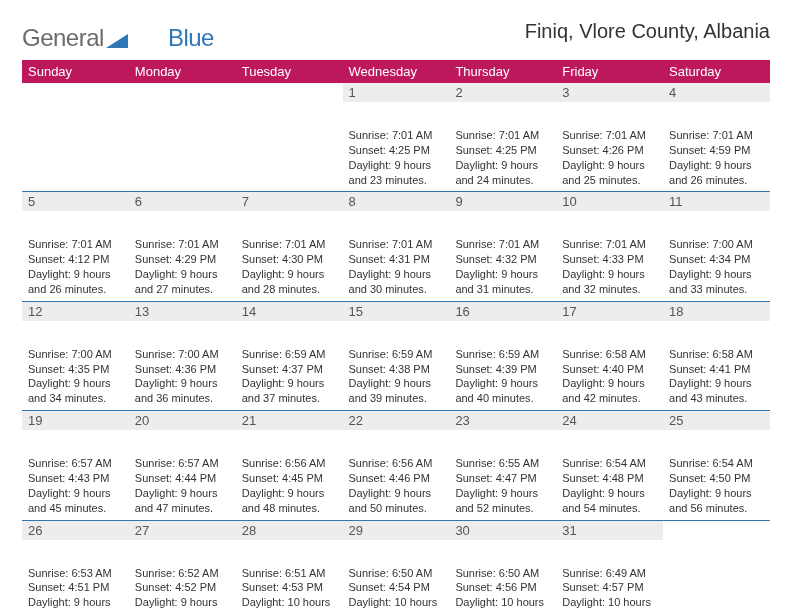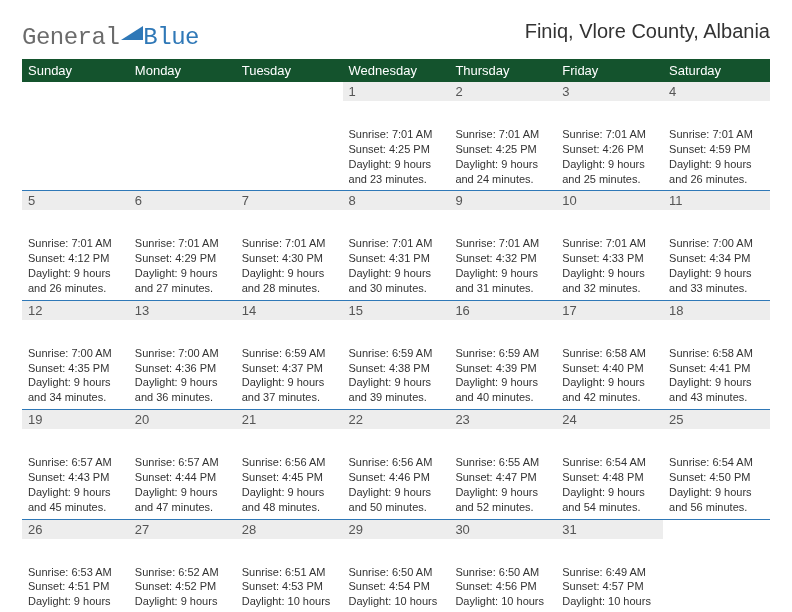--- a/index.html
+++ b/index.html
@@ -6,34 +6,34 @@
   body {
     width: 792px;
     height: 612px;
     background: #ffffff;
     font-family: Arial, Helvetica, sans-serif;
     color: #333;
     padding: 18px 22px 0 22px;
     position: relative;
   }
   .header { display: flex; justify-content: space-between; align-items: flex-start; margin-bottom: 8px; }
-  .logo { display: flex; align-items: flex-start; gap: 0; padding-top: 6px; font-family: Liberation Mono, monospace; }
+  .logo { display: flex; align-items: flex-end; gap: 0; padding-top: 6px; }
   .logo-general { font-size: 24px; font-weight: 400; color: #6b6b6b; letter-spacing: -0.5px; }
-  .logo-blue { font-size: 24px; font-weight: 400; color: #2f78b7; letter-spacing: -0.5px; }
+  .logo-blue { font-size: 24px; font-weight: 400; color: #2f78b7; letter-spacing: -0.5px; margin-left: 40px; }
   .logo-tri { display:inline-block; margin-left:2px; }
   .title-block { text-align: right; }
   .month-title { font-size: 30px; font-weight: 400; color: #333; }
   .location { font-size: 20px; color: #333; margin-top: 2px; }
   table.cal {
     width: 100%;
     border-collapse: collapse;
     table-layout: fixed;
   }
   thead th {
-    background: #14532d;
+    background: #be185d;
     color: #ffffff;
     font-weight: 400;
     font-size: 13px;
     text-align: left;
     padding: 4px 6px;
   }
   tbody td {
     vertical-align: top;
     border-bottom: 1px solid #2f78b7;
     padding: 0;

